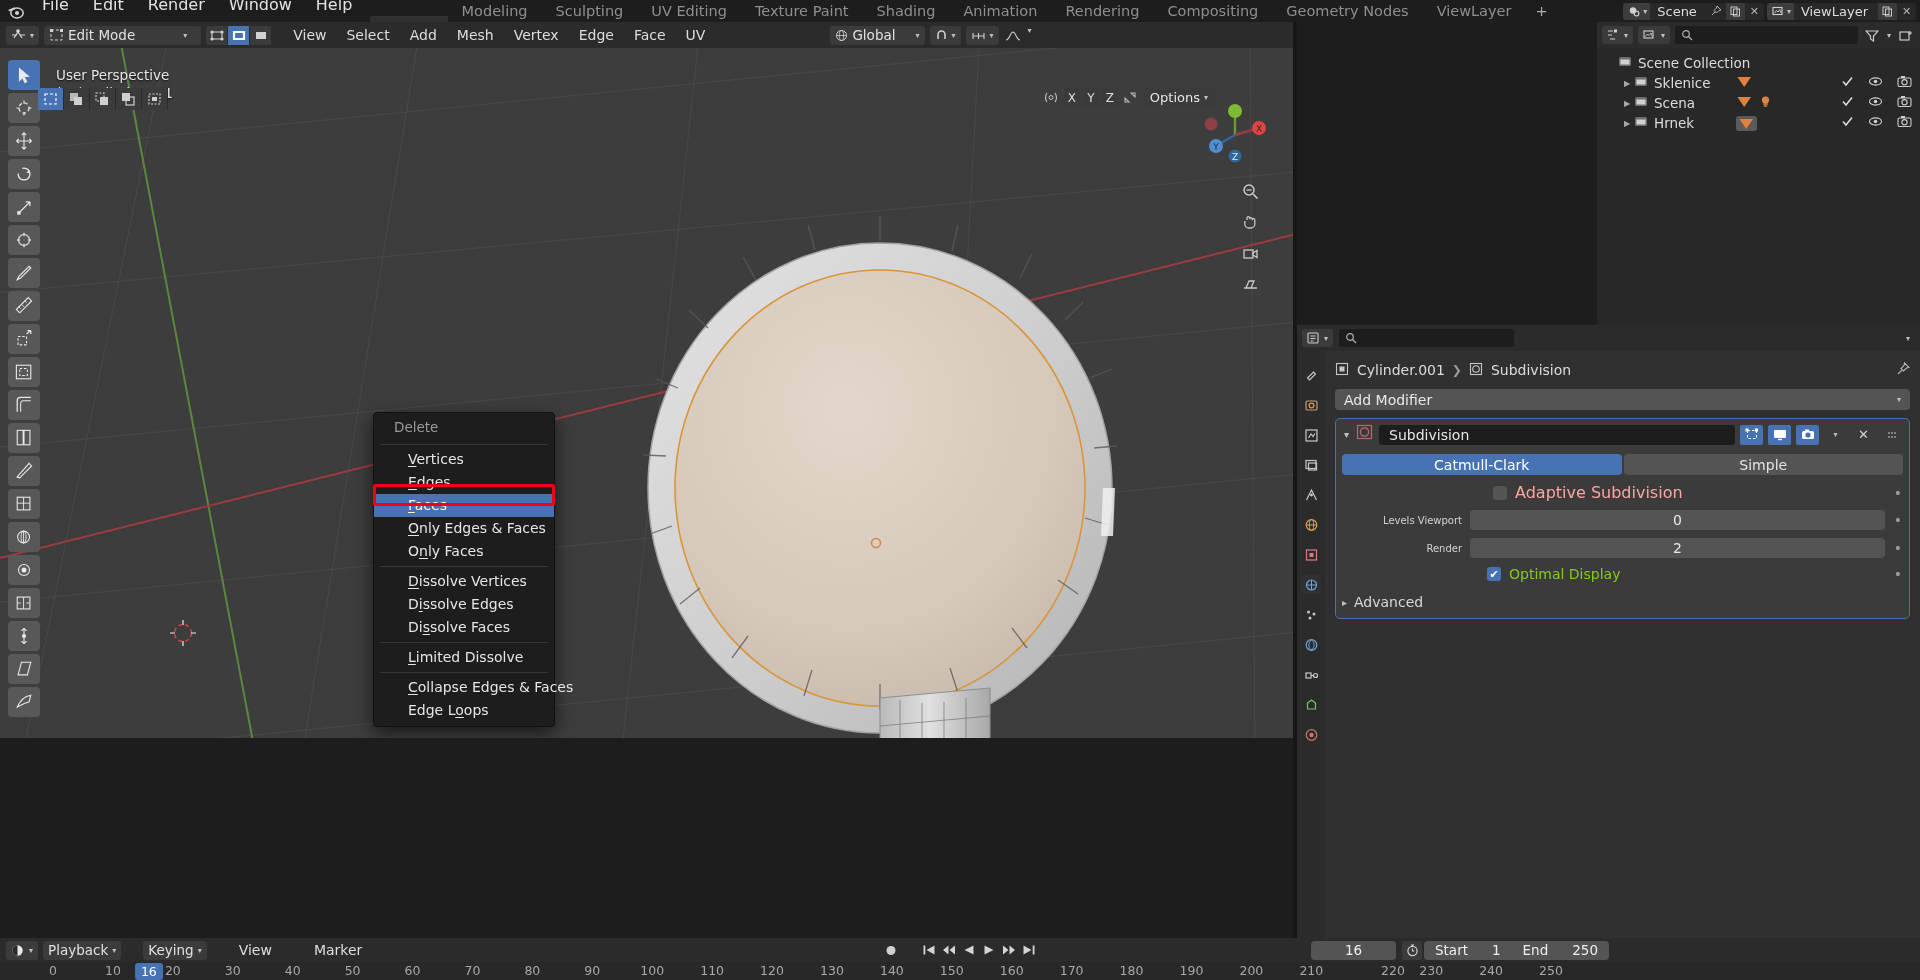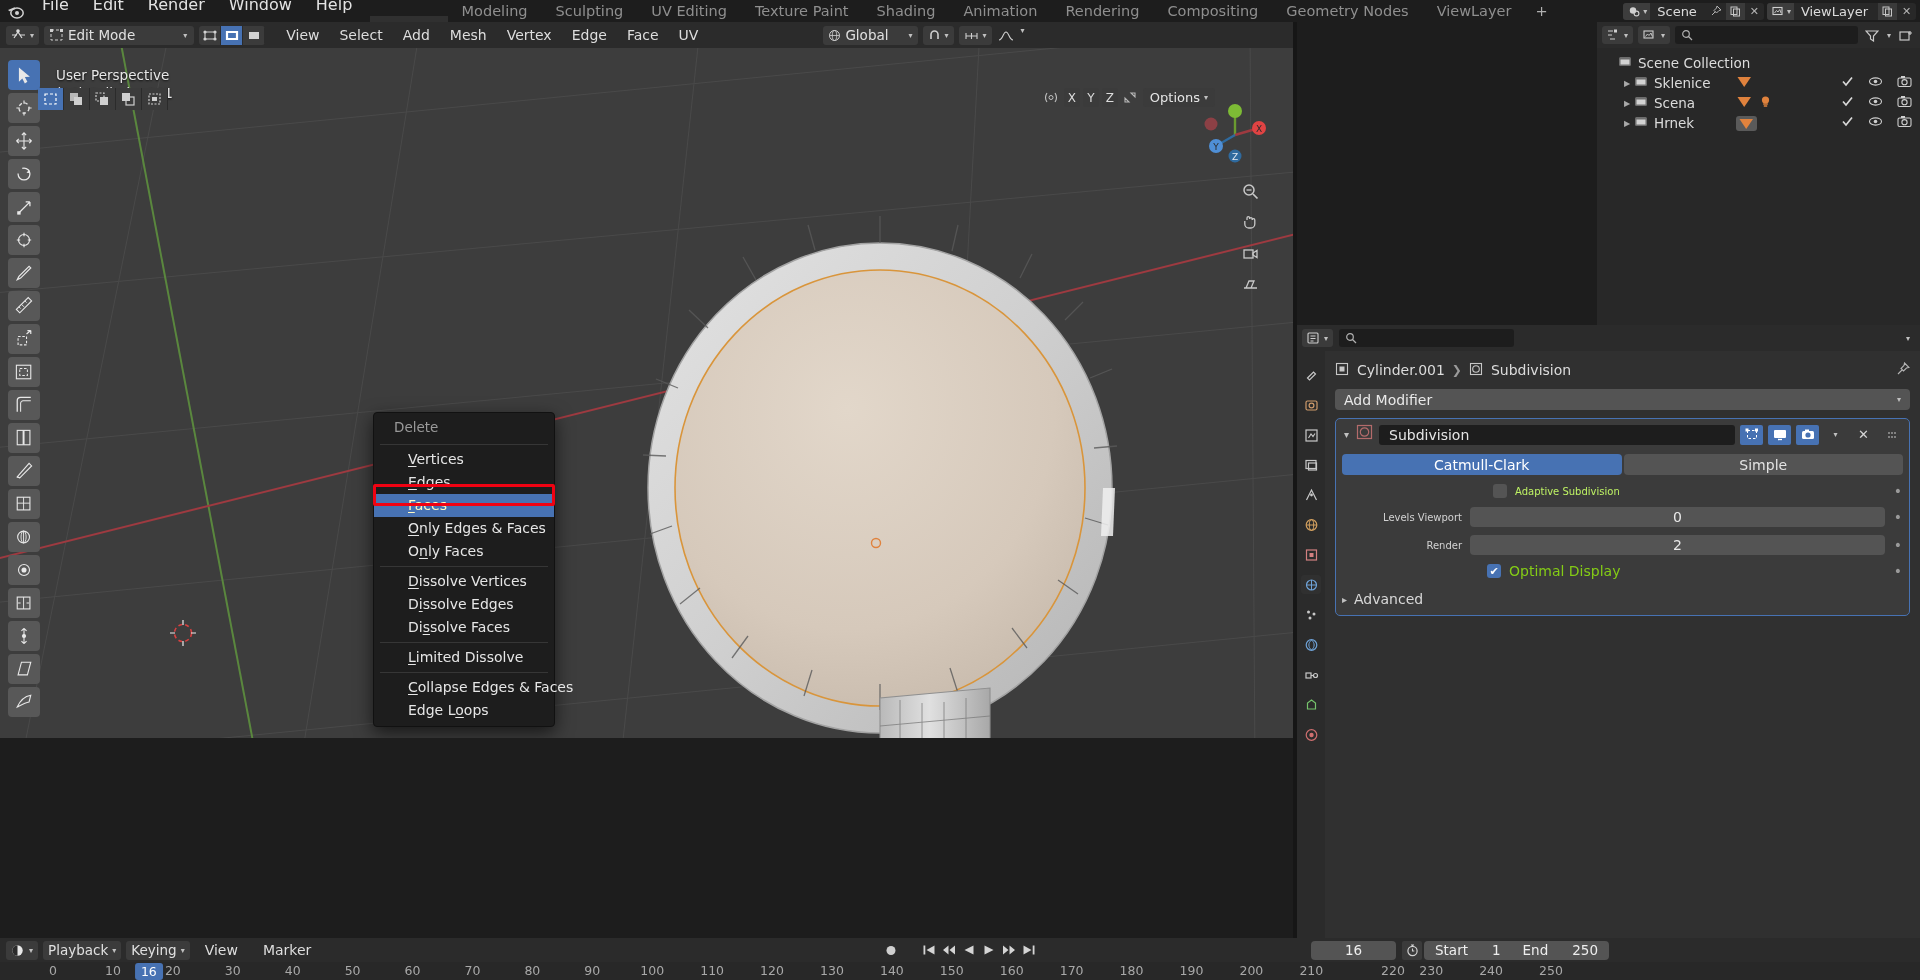--- a/index.html
+++ b/index.html
@@ -23,21 +23,21 @@
   .fieldbox .txt{ padding:0 10px 0 7px; font-size:13px; color:#dcdcdc; line-height:17px; }
   .fieldbox .btn{ width:19px; height:17px; display:flex; align-items:center; justify-content:center;
     color:#b4b4b4; font-size:11px; }
   .fieldbox .btn.dark{ background:#3a3a3a; }
   .chev{ font-size:8px; color:#c0c0c0; }
 
   
   .vpheader{ position:absolute; left:0; top:22px; width:1293px; height:26px; background:#2b2b2b;
     display:flex; align-items:center; padding-left:6px; gap:5px; }
   .pill{ display:flex; align-items:center; height:19px; background:#3b3b3b; border-radius:3px; padding:0 5px; gap:4px; }
-  .pill.wide{ padding-right:7px; }
+  .pill.wide{ padding-right:14px; }
   .pill .lbl{ font-size:13.5px; color:#e0e0e0; }
   .segbtns{ display:flex; height:19px; border-radius:3px; overflow:hidden; }
   .segbtn{ width:22px; height:19px; background:#3b3b3b; display:flex; align-items:center; justify-content:center;
     border-right:1px solid #2b2b2b; }
   .segbtn.on{ background:#4772b3; }
   .vpmenu{ display:flex; align-items:center; margin-left:6px; }
   .vpmenu .mi{ padding:0 10px; font-size:14px; color:#dedede; }
   .vpheader-right{ position:absolute; right:6px; top:22px; height:26px; display:flex; align-items:center; gap:5px; }
   .icon-sq{ width:20px; height:19px; display:flex; align-items:center; justify-content:center; background:#3b3b3b; border-radius:2px; }
   .icon-sq.on{ background:#4772b3; }
@@ -1002,21 +1002,21 @@
         </span>
       </div>
 
       <div class="segrow" id="algo-btns">
           <div class="seg on">Catmull-Clark</div>
           <div class="seg">Simple</div>
         </div>
 
       <div class="cbrow" style="padding-left:151px">
         <span class="cb" id="cb-adaptive"></span>
-        <span style="font-size:10px;color:#bef264">Adaptive Subdivision</span>
+        <span style="font-size:16px;color:#fca5a5">Adaptive Subdivision</span>
         <span class="dot" style="margin-left:auto">•</span>
       </div>
 
       <div class="prow">
         <span class="plabel">Levels Viewport</span>
         <span class="pfield">0</span>
         <span class="dot">•</span>
       </div>
       <div class="prow">
         <span class="plabel">Render</span>
@@ -1038,21 +1038,21 @@
   </div>
 
   <div class="tlheader">
     <div class="pill">
       <svg width="14" height="13" viewBox="0 0 14 13">
           <circle cx="6.5" cy="6.5" r="5.2" fill="#e8e8e8"></circle>
           <path d="M6.5 1.3 a5.2 5.2 0 0 0 0 10.4 Z" fill="#2b2b2b"></path>
         </svg>
       <span class="chev">▾</span>
     </div>
-    <div id="tl-menus" style="display:flex;align-items:center;gap:5px">
+    <div id="tl-menus" style="display:flex;align-items:center;gap:22px">
         <div class="pill">
           <span class="lbl">Playback</span>
           <span class="chev">▾</span>
         </div>
         <div class="pill">
           <span class="lbl">Keying</span>
           <span class="chev">▾</span>
         </div>
         <div class="mi" style="padding: 0px 10px; font-size: 14px; color: rgb(222, 222, 222);">View</div>
         <div class="mi" style="padding: 0px 10px; font-size: 14px; color: rgb(222, 222, 222);">Marker</div>

